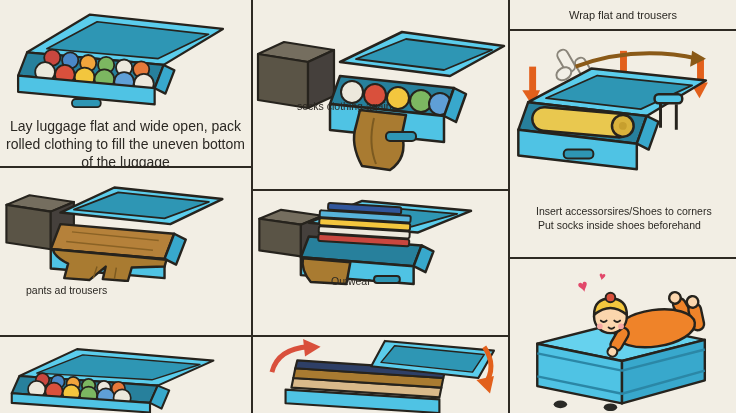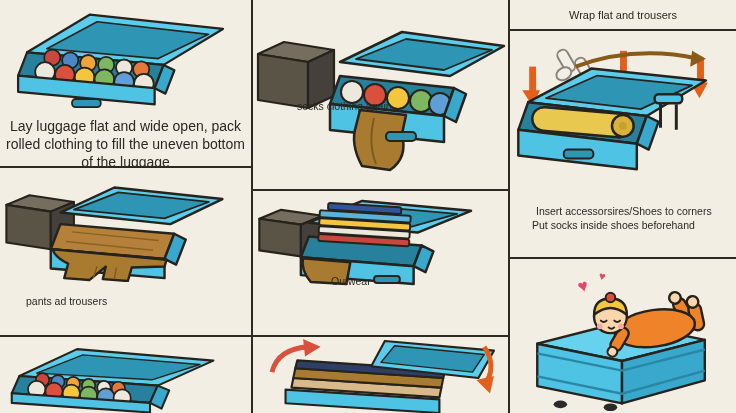--- a/index.html
+++ b/index.html
@@ -100,21 +100,21 @@
         <polygon points="58,40 114,14 226,26 172,52" fill="#5bcdec"></polygon>
         <polygon points="72,37 118,19 212,29 166,46" fill="#2e96b4" stroke-width="1.8"></polygon>
         <polygon points="58,52 176,62 166,88 48,78" fill="#b5813a"></polygon>
         <path d="M70,60 L160,69 M64,70 L154,79" fill="none" stroke="#8a6225" stroke-width="1.5"></path>
         <polygon points="166,88 176,62 188,68 178,94" fill="#38a8cc"></polygon>
         <polygon points="48,78 166,88 166,108 48,98" fill="#4fc3e4"></polygon>
         <path d="M50,78 L168,89 L166,96 L132,97 L128,111 L102,109 L105,96 L88,110 L62,108 L66,93 Q52,86 50,78 Z" fill="#a97b31"></path>
         <path d="M96,96 L92,108 M116,97 L114,109" fill="none" stroke="#7c5a20" stroke-width="1.5"></path>
       </g>
     </svg>
-    <div class="caption" style="left:26px;top:127px;width:120px;">pants ad trousers</div>
+    <div class="caption" style="left:26px;top:116px;width:120px;">pants ad trousers</div>
   </div>
 
   <div class="panel" style="left:253px;top:191px;width:255px;height:144px;">
     <svg class="illus" style="left:4px;top:4px;" width="248" height="91" viewBox="0 0 250 92">
       <g stroke="#26231d" stroke-width="2.2" stroke-linejoin="round">
         <polygon points="2,24 24,15 66,21 44,30" fill="#756e5f"></polygon>
         <polygon points="2,24 44,30 44,62 2,56" fill="#5a5446"></polygon>
         <polygon points="44,30 66,21 66,53 44,62" fill="#45403c"></polygon>
       </g>
       <g stroke="#26231d" stroke-width="2.5" stroke-linejoin="round">
@@ -234,21 +234,21 @@
         <polygon points="122,108 132,80 144,86 134,114" fill="#38a8cc"></polygon>
         <polygon points="2,94 122,108 122,134 2,120" fill="#4fc3e4"></polygon>
         <rect x="48" y="114" width="30" height="9" rx="4" fill="#2e96b4" stroke-width="2"></rect>
       </g>
       <g>
         <path d="M146,92 L146,66 M162,94 L162,68" stroke="#26231d" stroke-width="3"></path>
         <rect x="140" y="58" width="28" height="9" rx="4" fill="#4fc3e4" stroke="#26231d" stroke-width="2.5"></rect>
       </g>
     </svg>
     <div class="caption" style="left:26px;top:174px;width:190px;">Insert accessorsires/Shoes to corners</div>
-    <div class="caption" style="left:22px;top:188px;width:190px;">Put socks inside shoes beforehand</div>
+    <div class="caption" style="left:28px;top:188px;width:190px;">Put socks inside shoes beforehand</div>
   </div>
 
   <div class="panel" style="left:510px;top:259px;width:226px;height:154px;">
     <svg class="illus" style="left:8px;top:2px;" width="208" height="150" viewBox="0 0 216 152">
       <g stroke="#26231d" stroke-width="2.5" stroke-linejoin="round">
         <polygon points="20,84 106,62 194,80 108,102" fill="#66d2ee"></polygon>
         <polygon points="20,84 108,102 108,146 20,128" fill="#4fc3e4"></polygon>
         <polygon points="108,102 194,80 194,122 108,146" fill="#38a8cc"></polygon>
         <path d="M20,94 L108,112 L194,90 M20,118 L108,136 L194,112" fill="none" stroke="#2b87a6" stroke-width="2.5"></path>
         <ellipse cx="44" cy="147" rx="7" ry="4" fill="#2a2a26" stroke="none"></ellipse>

